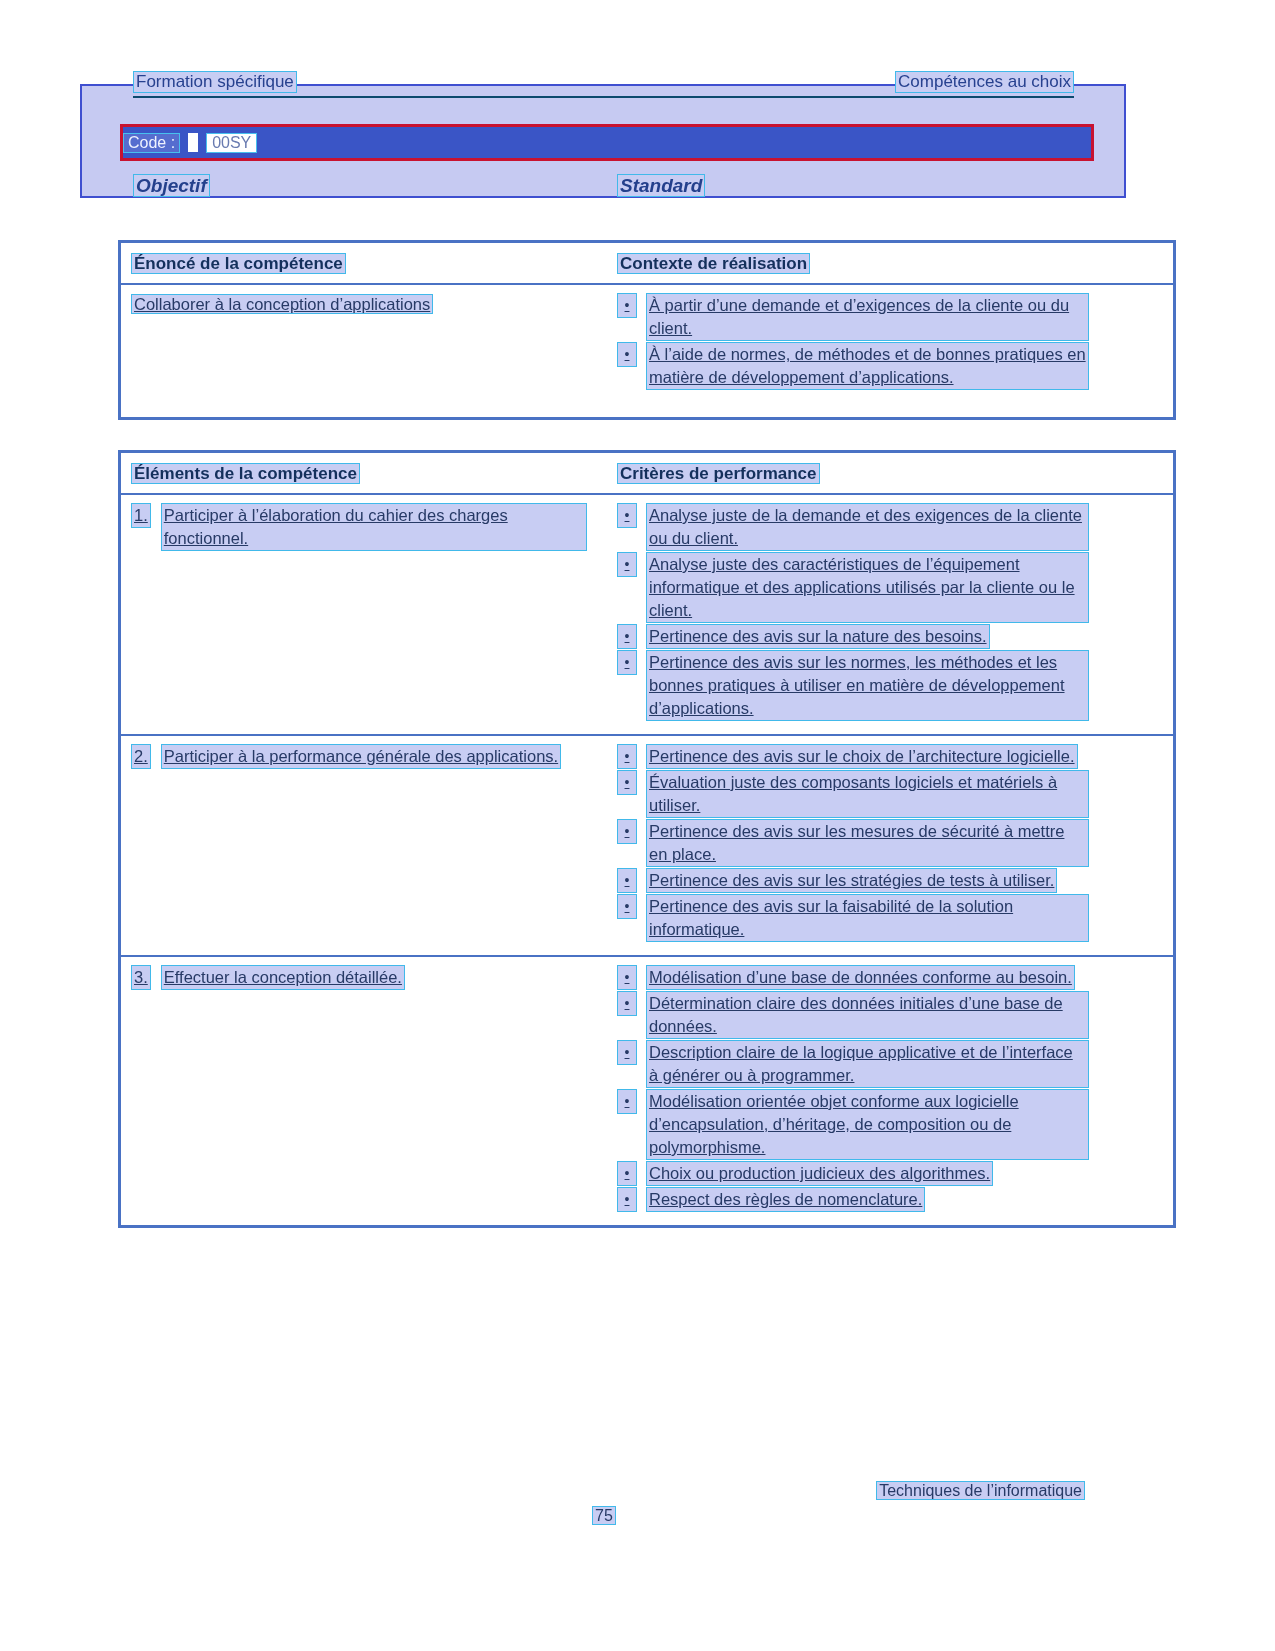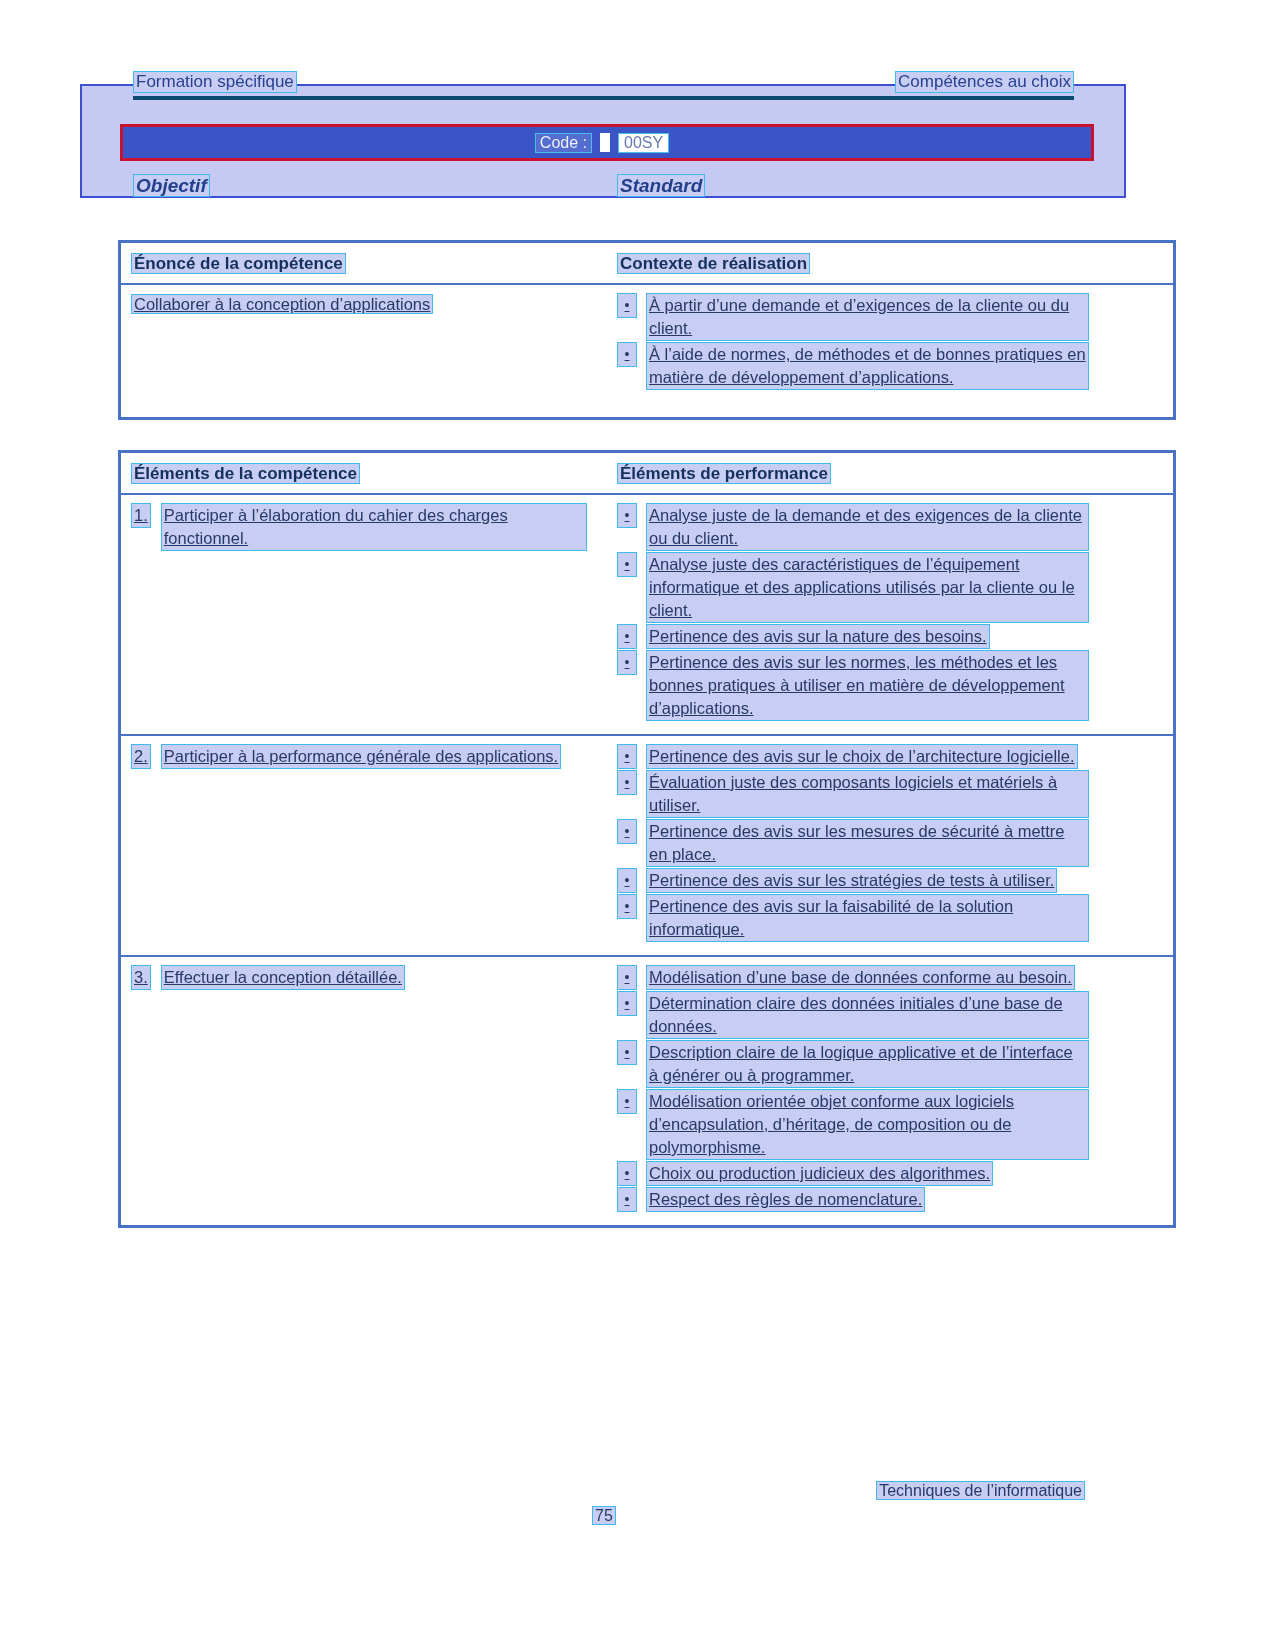--- a/index.html
+++ b/index.html
@@ -26,33 +26,33 @@
     position:absolute; left:80px; top:84px;
     width:1046px; height:114px;
     background:#c6caf2;
     border:2px solid #3f4fd0;
     box-sizing:border-box;
     z-index:1;
   }
   .header-row {
     position:absolute; left:133px; top:71px; width:941px;
     display:flex; justify-content:space-between;
-    border-bottom:4px solid #0c4a6e;
+    border-bottom:2px solid #0c4a6e;
     padding-bottom:3px;
     font-size:17px;
     color:#27418f;
     z-index:3;
   }
   .banner {
     position:absolute; left:120px; top:124px;
     width:974px; height:37px;
     background:#3a55c6;
     border:3px solid #c81230;
     box-sizing:border-box;
-    display:flex; align-items:center; justify-content:center;
+    display:flex; align-items:center; justify-content:flex-start;
     padding-right:10px; gap:8px;
     z-index:2;
   }
   .code-label {
     color:#eef2ff; font-size:16px;
     border:1px solid #47c0ee; background:rgba(210,220,250,0.18);
     padding:0 4px;
   }
   .white-box { width:10px; height:19px; background:#ffffff; display:inline-block; }
   .code-value {
@@ -162,21 +162,21 @@
       </div>
     </div>
   </section>
 
   <section class="tbl tbl2">
     <div class="tbl-head">
       <div class="cell-l">
         <span class="hl bold">Éléments de la compétence</span>
       </div>
       <div class="cell-r">
-        <span class="hl bold">Éléments de performance</span>
+        <span class="hl bold">Critères de performance</span>
       </div>
     </div>
 
     <div class="tbl-row">
       <div class="cell-l">
         <div class="row-title">
           <span class="num hl">1.</span>
           <span class="titletext hl">Participer à l’élaboration du cahier des charges fonctionnel.</span>
         </div>
       </div>
@@ -251,21 +251,21 @@
           <li>
             <span class="dot hl">•</span>
             <span class="btext hl">Détermination claire des données initiales d’une base de données.</span>
           </li>
           <li>
             <span class="dot hl">•</span>
             <span class="btext hl">Description claire de la logique applicative et de l’interface à générer ou à programmer.</span>
           </li>
           <li>
             <span class="dot hl">•</span>
-            <span class="btext hl">Modélisation orientée objet conforme aux logiciels d’encapsulation, d’héritage, de composition ou de polymorphisme.</span>
+            <span class="btext hl">Modélisation orientée objet conforme aux logicielle d’encapsulation, d’héritage, de composition ou de polymorphisme.</span>
           </li>
           <li>
             <span class="dot hl">•</span>
             <span class="btext hl">Choix ou production judicieux des algorithmes.</span>
           </li>
           <li>
             <span class="dot hl">•</span>
             <span class="btext hl">Respect des règles de nomenclature.</span>
           </li>
         </ul>

